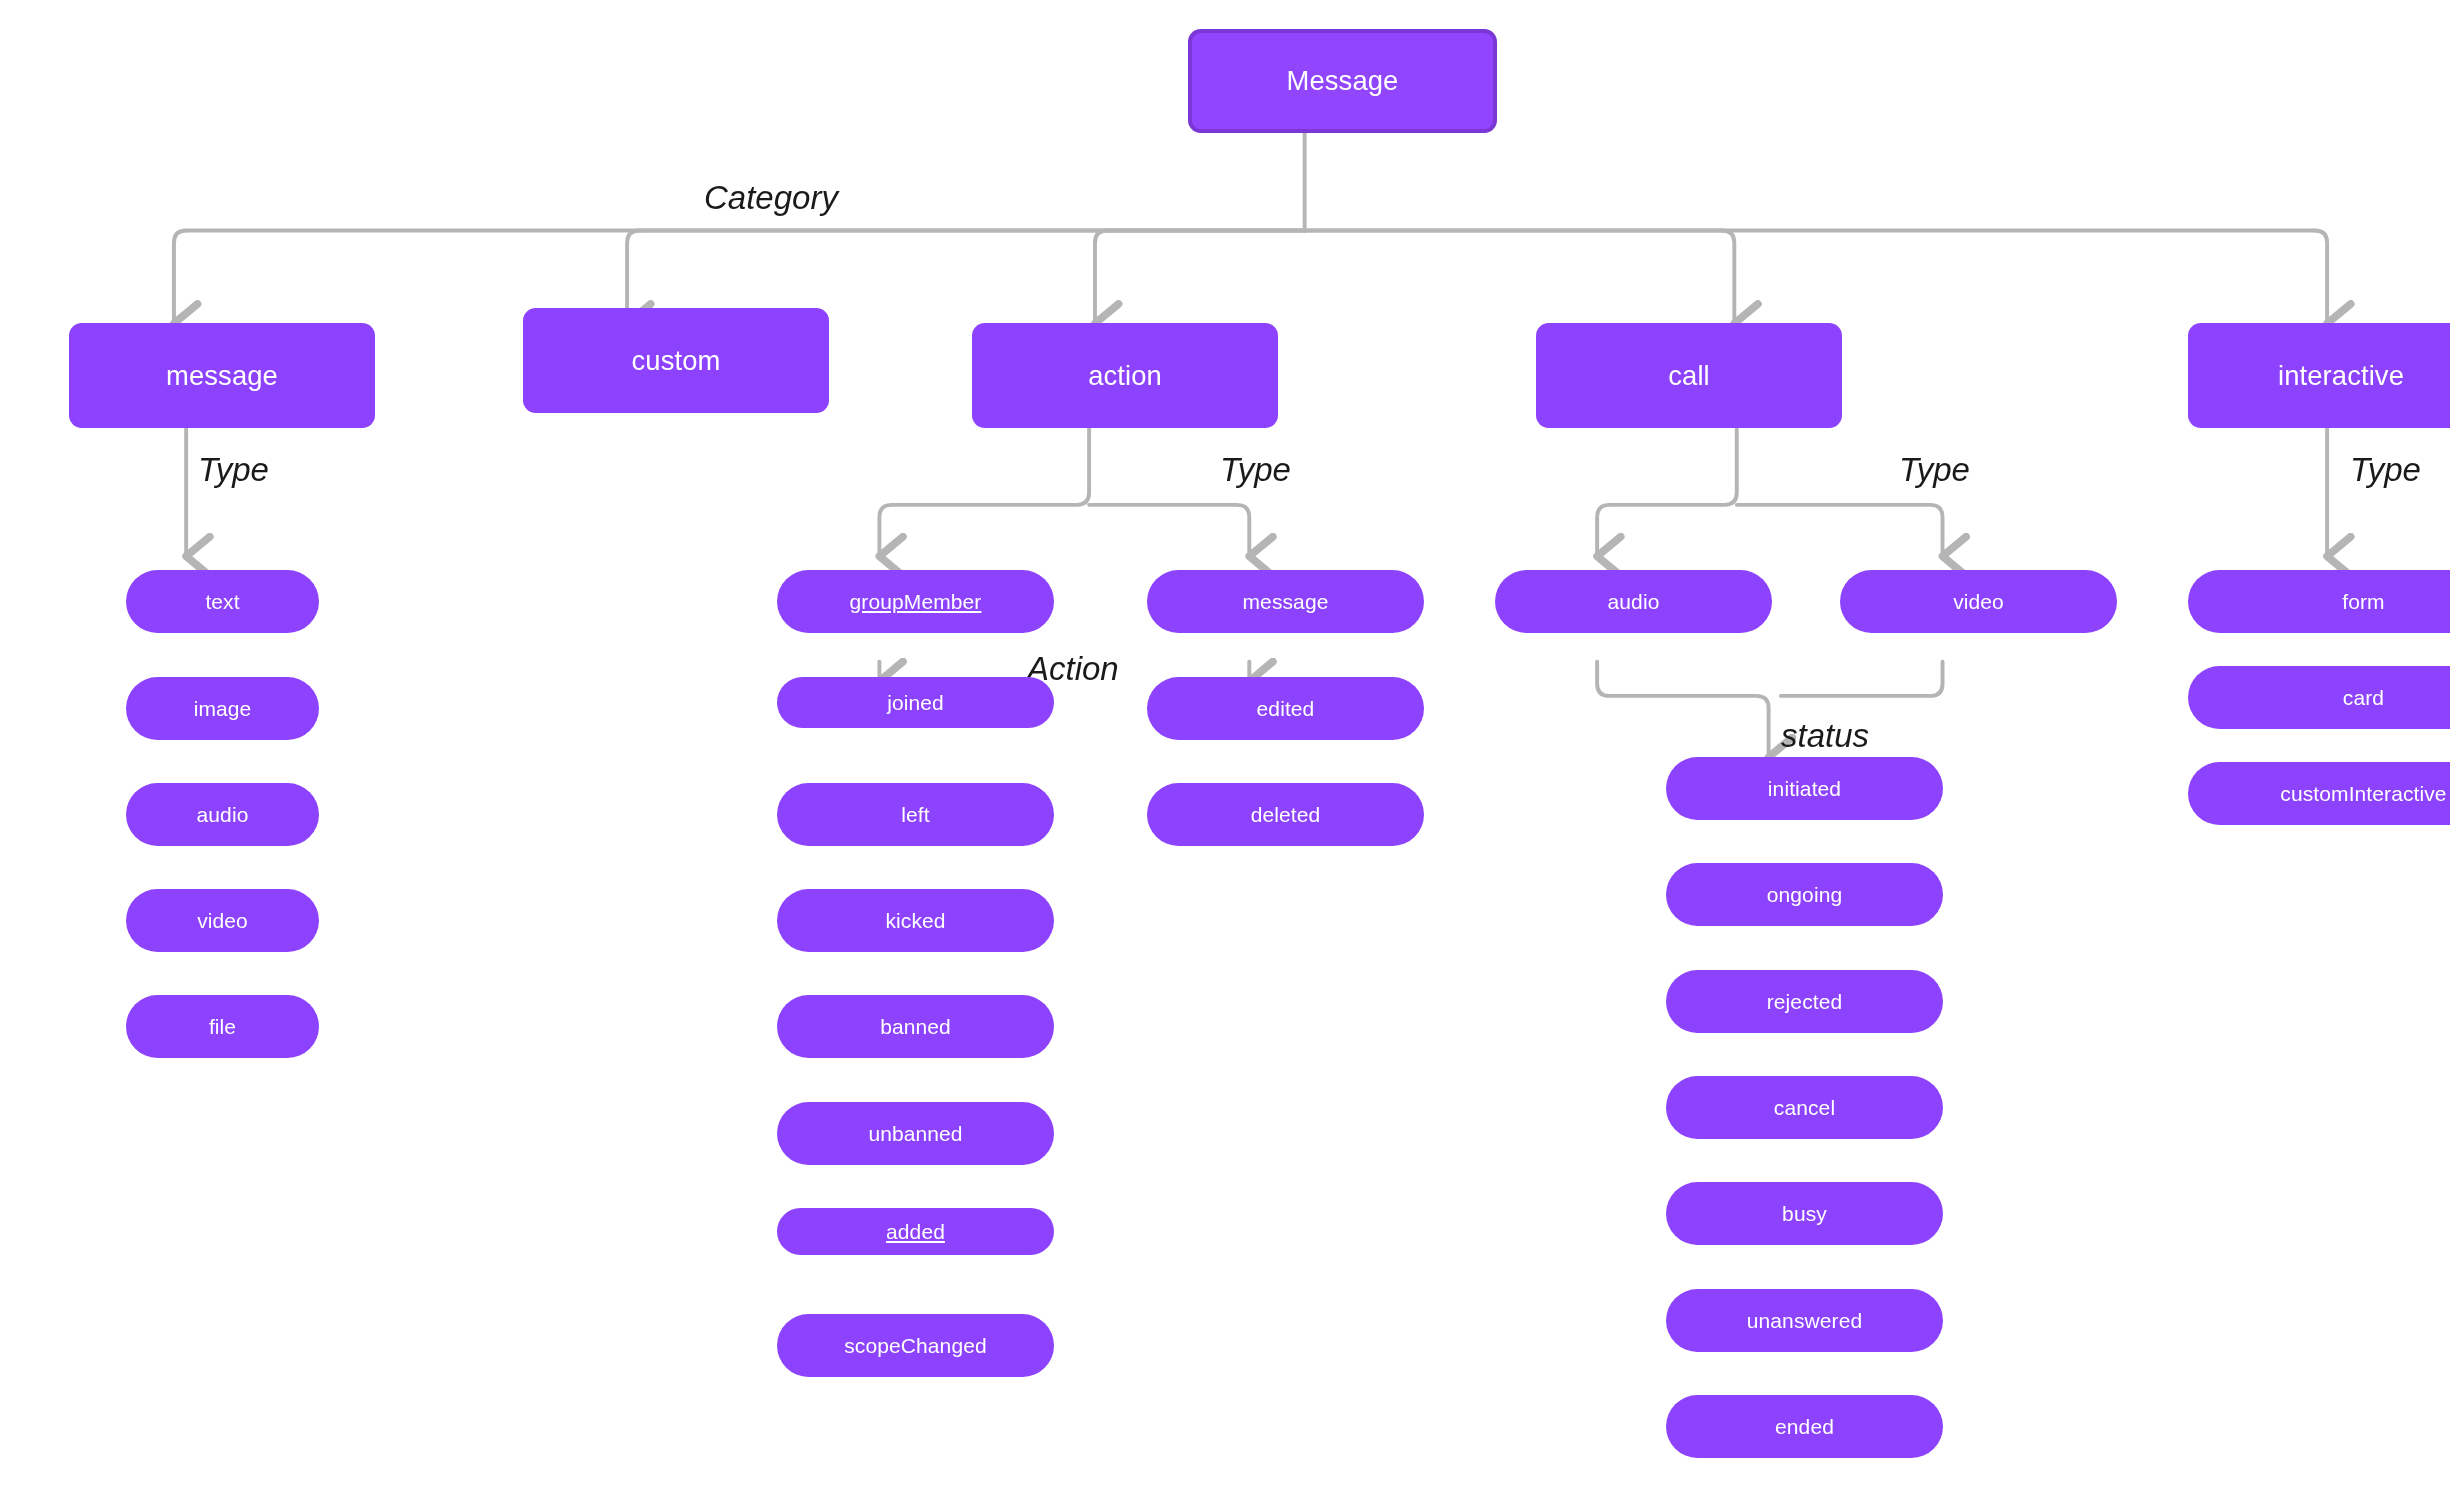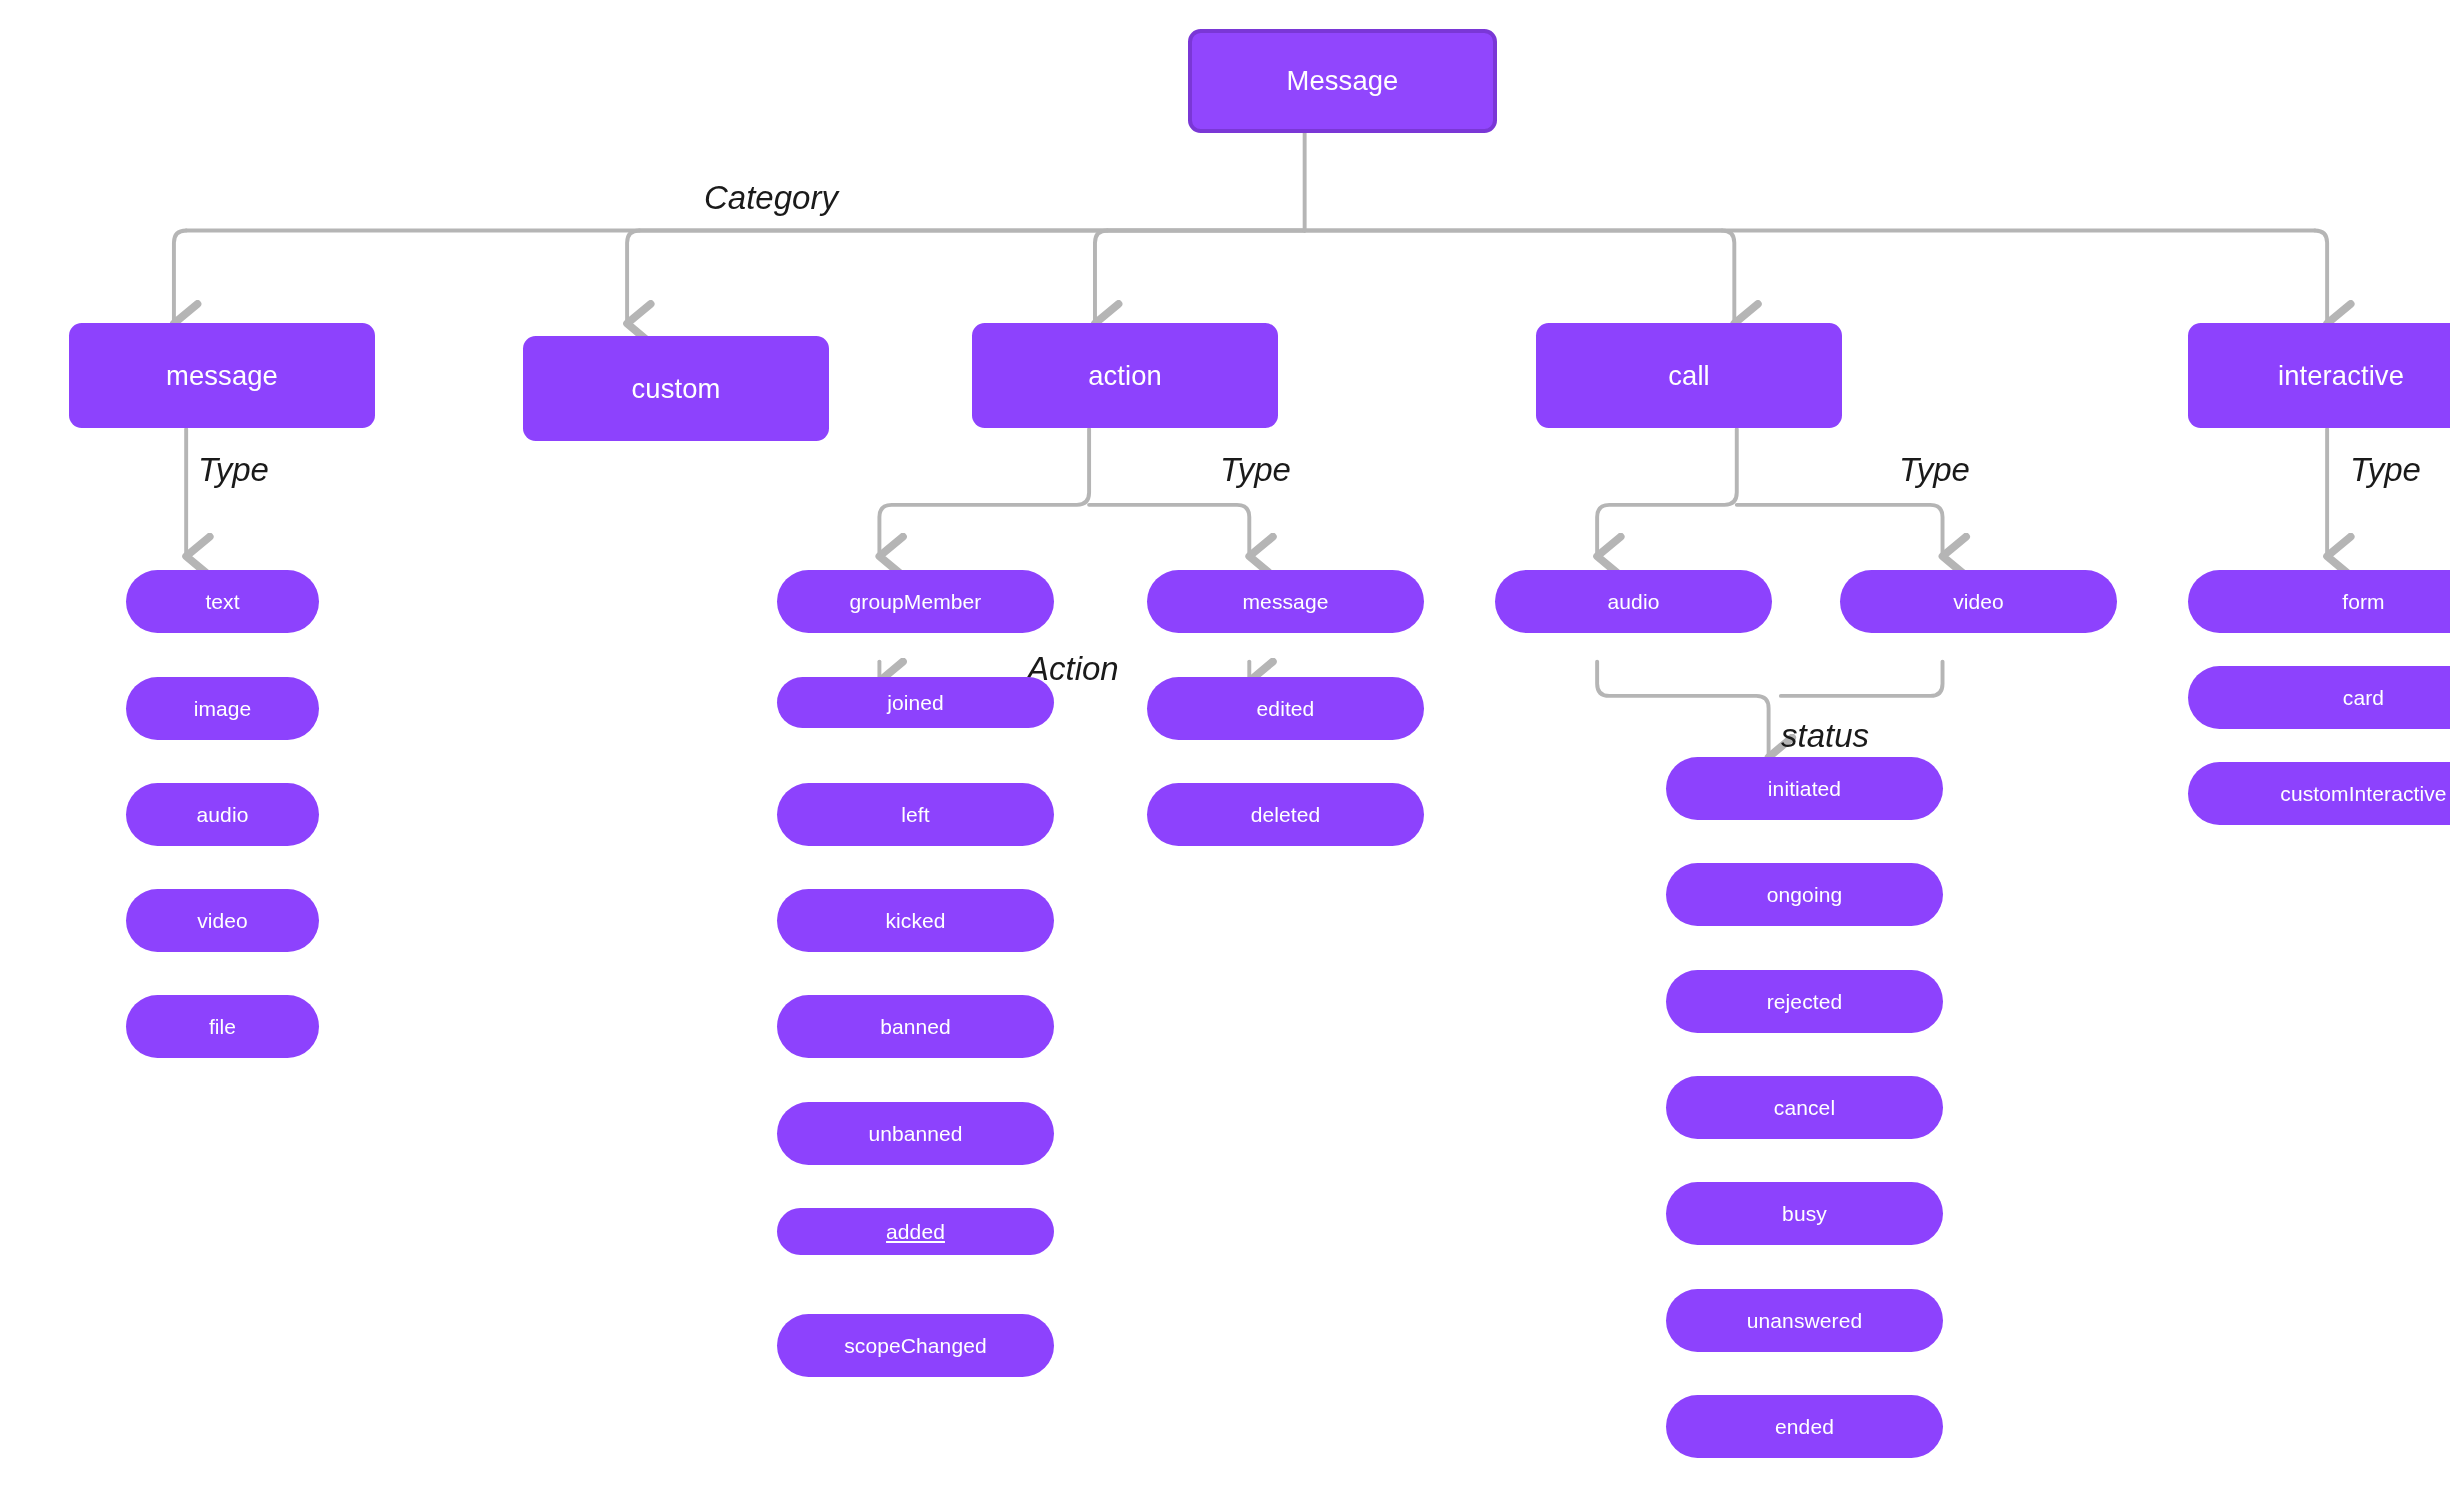--- a/index.html
+++ b/index.html
@@ -109,21 +109,21 @@
 
   <div class="node node-root" style="left:1152px; top:29px; width:309px; height:104px;">
     <span>Message</span>
   </div>
 
   <div class="edge-label" style="left:704px; top:181px;">Category</div>
 
   <div class="node node-cat" style="left:33px; top:323px; width:306px; height:105px;">
     <span>message</span>
   </div>
-  <div class="node node-cat" style="left:487px; top:336px; width:306px; height:105px;">
+  <div class="node node-cat" style="left:487px; top:308px; width:306px; height:105px;">
     <span>custom</span>
   </div>
   <div class="node node-cat" style="left:936px; top:323px; width:306px; height:105px;">
     <span>action</span>
   </div>
   <div class="node node-cat" style="left:1500px; top:323px; width:306px; height:105px;">
     <span>call</span>
   </div>
   <div class="node node-cat" style="left:2152px; top:323px; width:306px; height:105px;">
     <span>interactive</span>
@@ -145,21 +145,21 @@
   <div class="node node-leaf" style="left:90px; top:783px; width:193px; height:63px;">
     <span>audio</span>
   </div>
   <div class="node node-leaf" style="left:90px; top:889px; width:193px; height:63px;">
     <span>video</span>
   </div>
   <div class="node node-leaf" style="left:90px; top:995px; width:193px; height:63px;">
     <span>file</span>
   </div>
 
-  <div class="node node-leaf" style="left:741px; top:570px; width:277px; height:63px;">
+  <div class="node node-leaf" style="left:741px; top:570px; width:277px; height:63px;text-decoration:underline;">
     <span>groupMember</span>
   </div>
   <div class="node node-leaf" style="left:1111px; top:570px; width:277px; height:63px;">
     <span>message</span>
   </div>
 
   <div class="node node-leaf" style="left:741px; top:677px; width:277px; height:51px;">
     <span>joined</span>
   </div>
   <div class="node node-leaf" style="left:741px; top:783px; width:277px; height:63px;">

